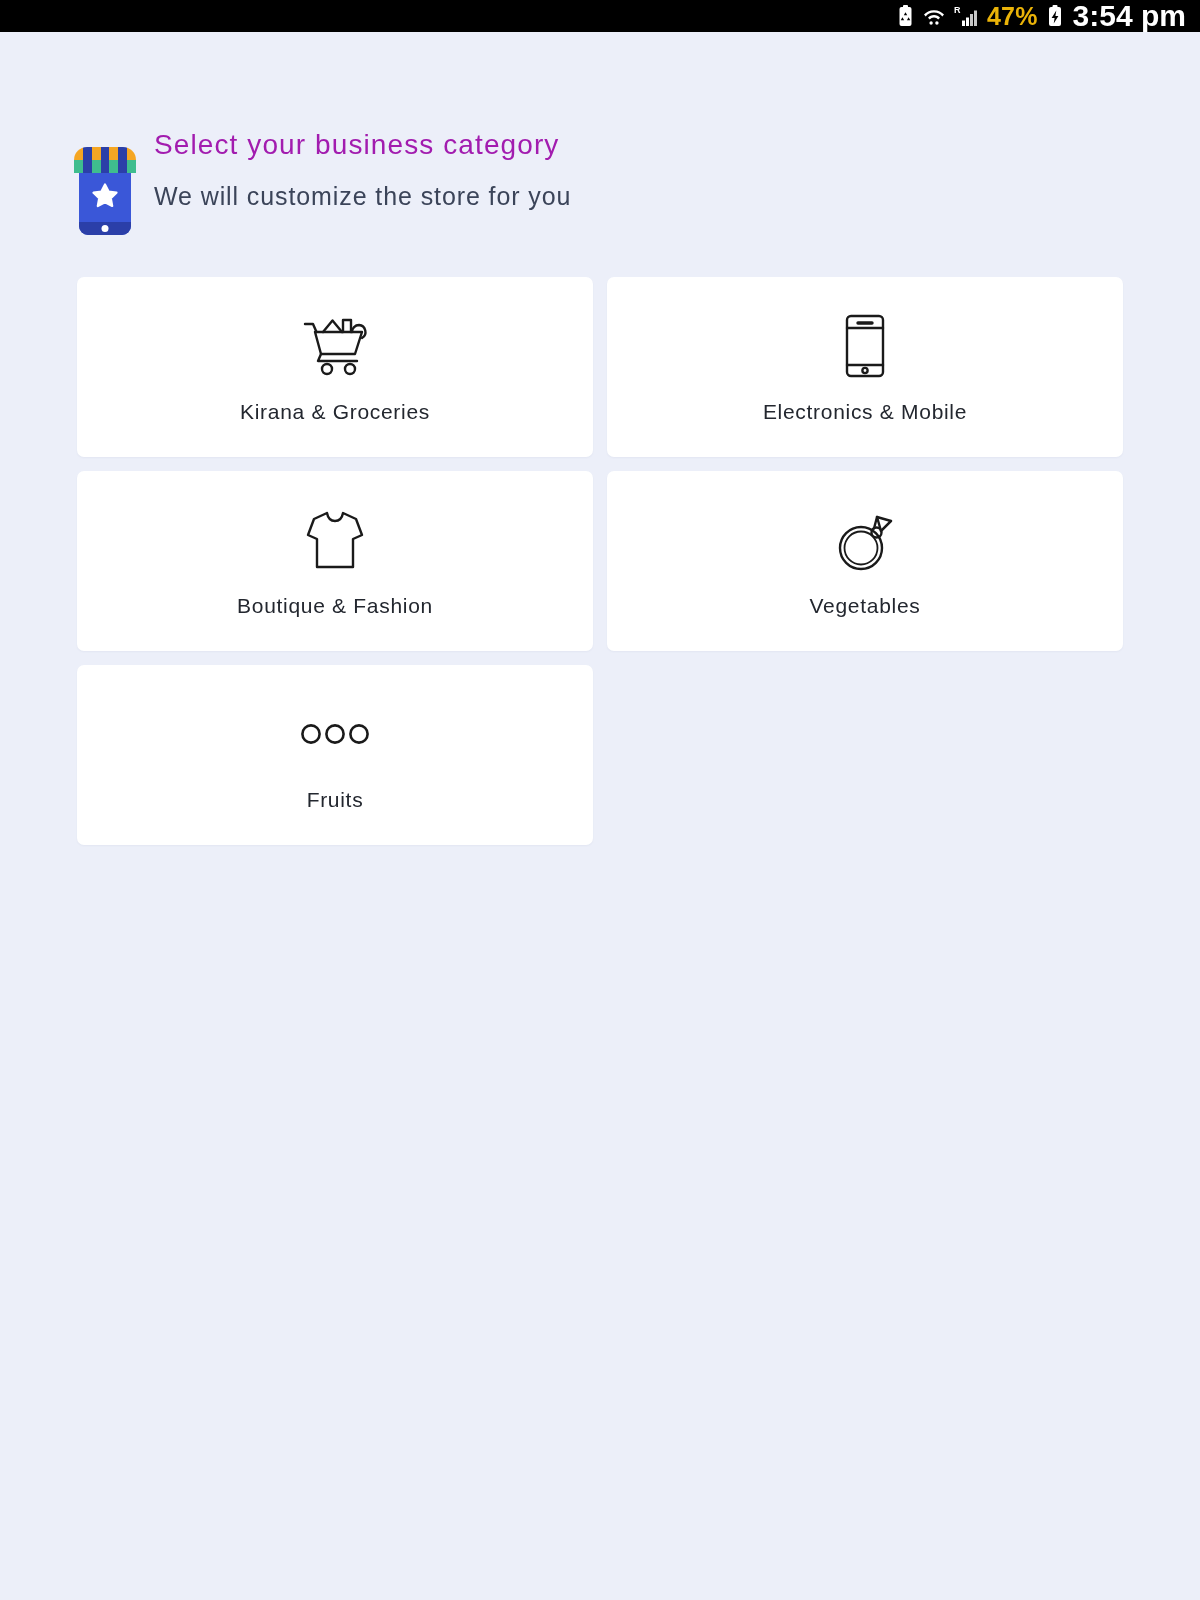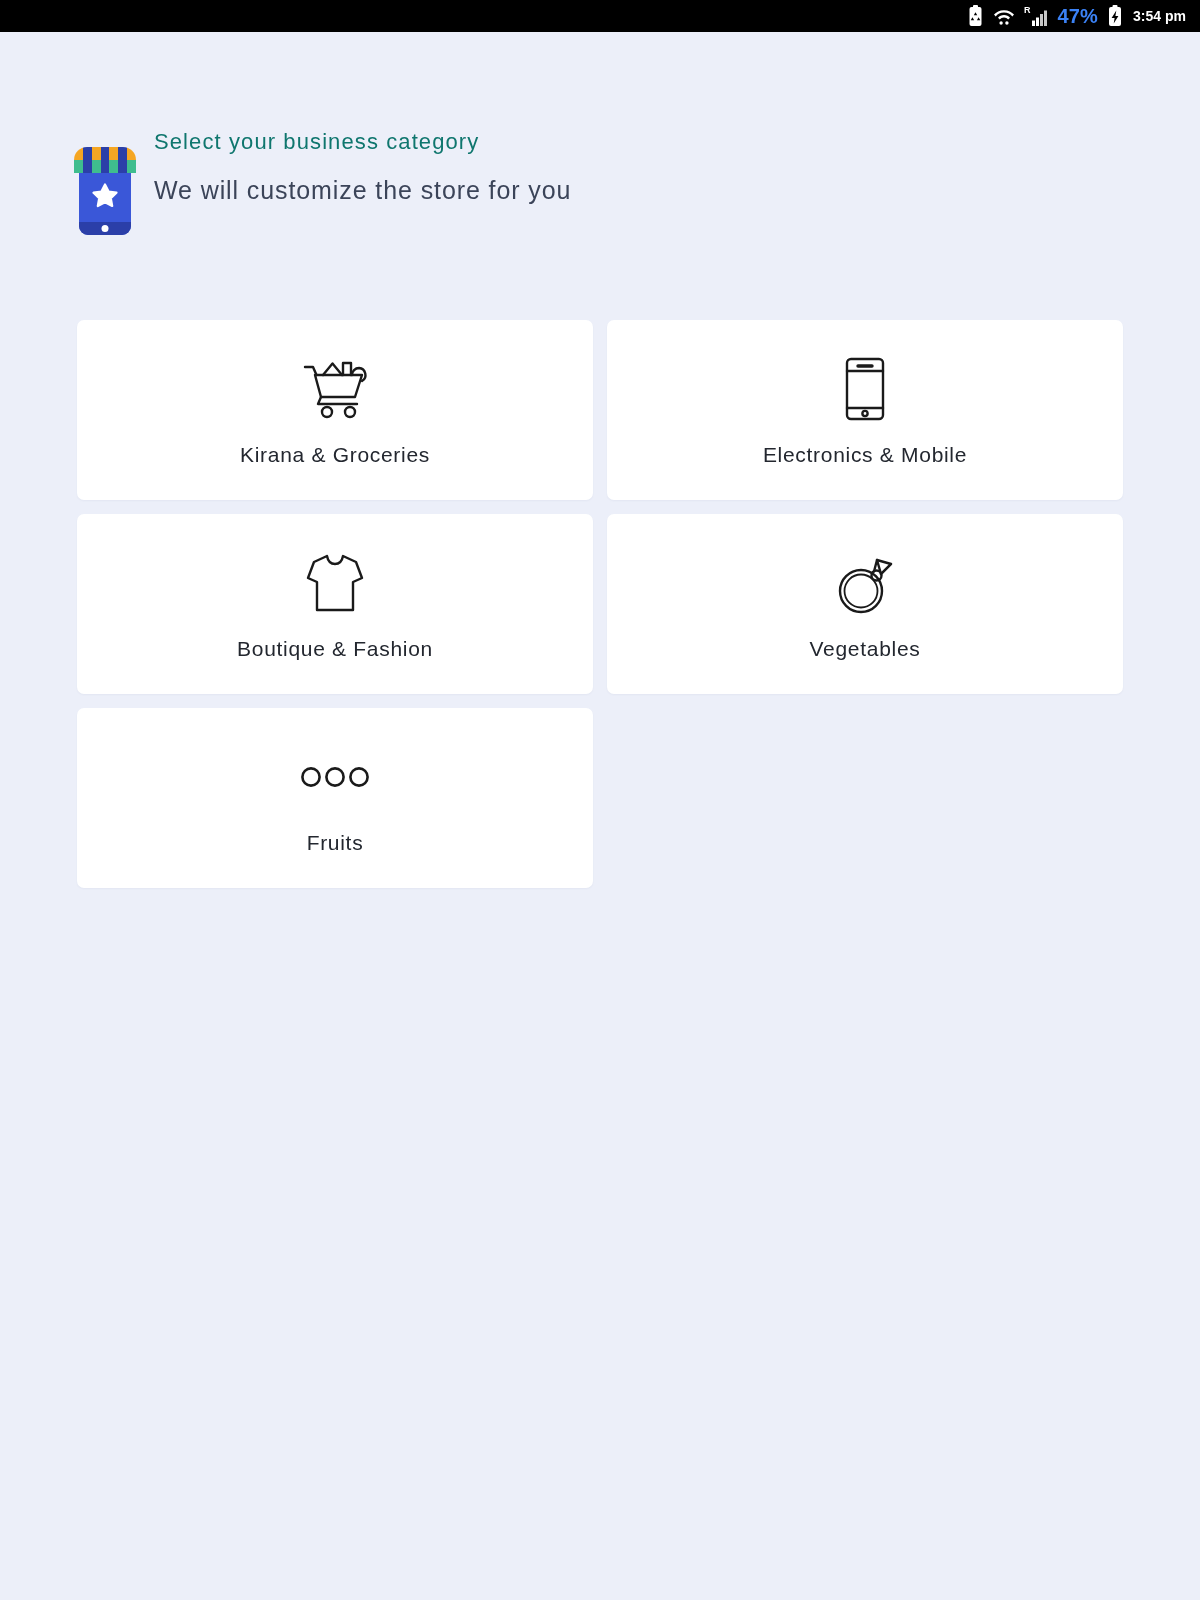--- a/index.html
+++ b/index.html
@@ -18,29 +18,29 @@
     width: 100%;
     background: #000000;
     display: flex;
     align-items: center;
     justify-content: flex-end;
     padding-right: 14px;
     gap: 9px;
   }
   .statusbar .sb-icon { display: flex; align-items: center; }
   .statusbar .sb-text {
-    color: #3b82f6;
-    font-size: 20px;
+    color: #eab308;
+    font-size: 25px;
     font-weight: bold;
     letter-spacing: 0.2px;
     line-height: 1;
   }
   .statusbar .sb-time {
     color: #ffffff;
-    font-size: 14px;
+    font-size: 30px;
     font-weight: bold;
     line-height: 1;
     margin-left: 1px;
   }
 
   
   .page {
     width: 100%;
     min-height: calc(1600px - 32px);
     background: #eceff9;
@@ -100,40 +100,40 @@
   .store-awning span { flex: 1 1 0; height: 100%; }
   .store-star {
     position: absolute;
     left: 50%; top: 40px;
     transform: translateX(-50%);
     z-index: 3;
   }
 
   .header-text { margin-left: 18px; padding-top: 0; }
   .title {
-    font-size: 22px;
+    font-size: 28px;
     font-weight: 400;
-    color: #0f766e;
+    color: #a21caf;
     letter-spacing: 1.1px;
     line-height: 1.05;
     white-space: nowrap;
   }
   .subtitle {
     margin-top: 24px;
     font-size: 25px;
     font-weight: 400;
     color: #3b4459;
     letter-spacing: 0.9px;
     line-height: 1.1;
     white-space: nowrap;
   }
 
   
   .grid {
-    margin: 85px auto 0 auto;
+    margin: 42px auto 0 auto;
     width: 1046px;
     display: grid;
     grid-template-columns: 516px 516px;
     grid-template-rows: 180px 180px 180px;
     column-gap: 14px;
     row-gap: 14px;
   }
 
   .card {
     background: #ffffff;

